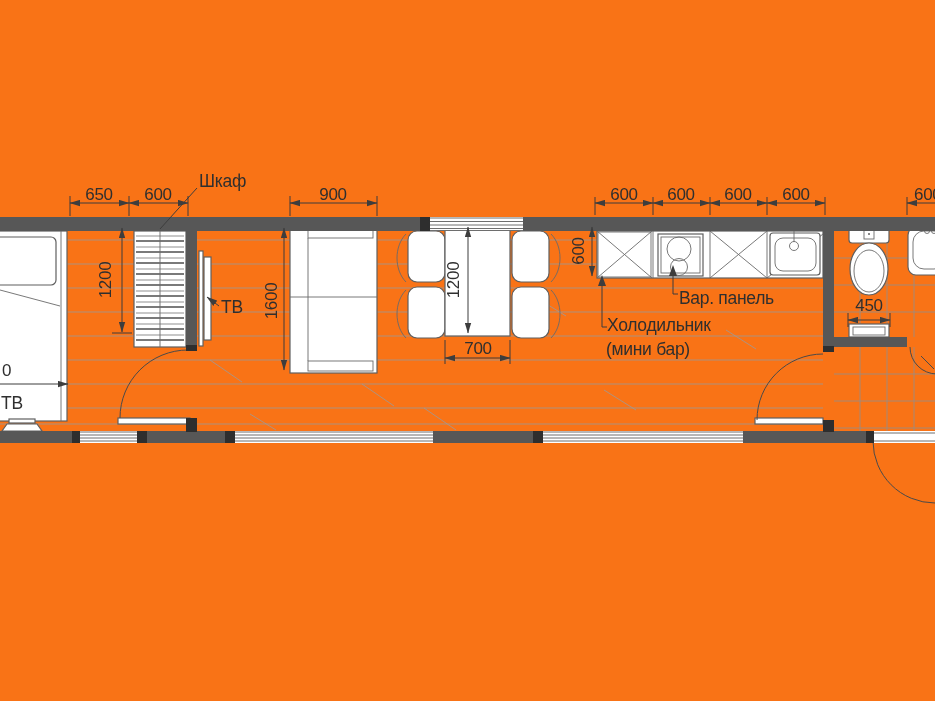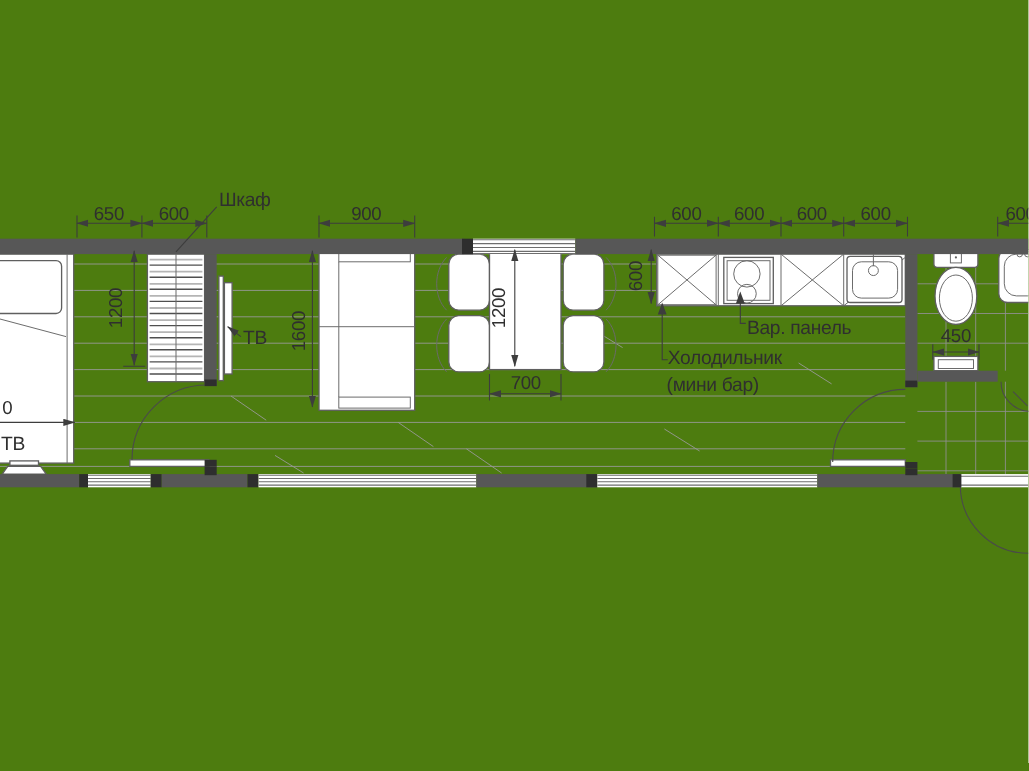--- a/index.html
+++ b/index.html
@@ -1,16 +1,16 @@
 <!DOCTYPE html>
 <html><head>
 <meta charset="utf-8">
 <style>
   html,body{margin:0;padding:0;background:#fff;}
-  .stage{position:relative;width:935px;height:701px;background:#4d7c0f;overflow:hidden;
+  .stage{position:relative;width:935px;height:701px;background:#f97316;overflow:hidden;
          font-family:"Liberation Sans", sans-serif;}
   svg{display:block}
   .dim{font-family:"Liberation Sans",sans-serif;font-size:17px;fill:#2f2f2f;letter-spacing:-0.3px;}
   .lbl{font-family:"Liberation Sans",sans-serif;font-size:17.5px;fill:#2f2f2f;letter-spacing:-0.3px;}
   .thin{stroke:#3d3d3d;stroke-width:1;fill:none;}
   .furn{stroke:#5f5f5f;stroke-width:1.2;fill:#fff;}
   .furnl{stroke:#6a6a6a;stroke-width:0.9;fill:none;}
   .wall{fill:#575757;}
   .block{fill:#2e2e2e;}
   .floor{stroke:#9a9a9a;stroke-width:0.8;fill:none;}

